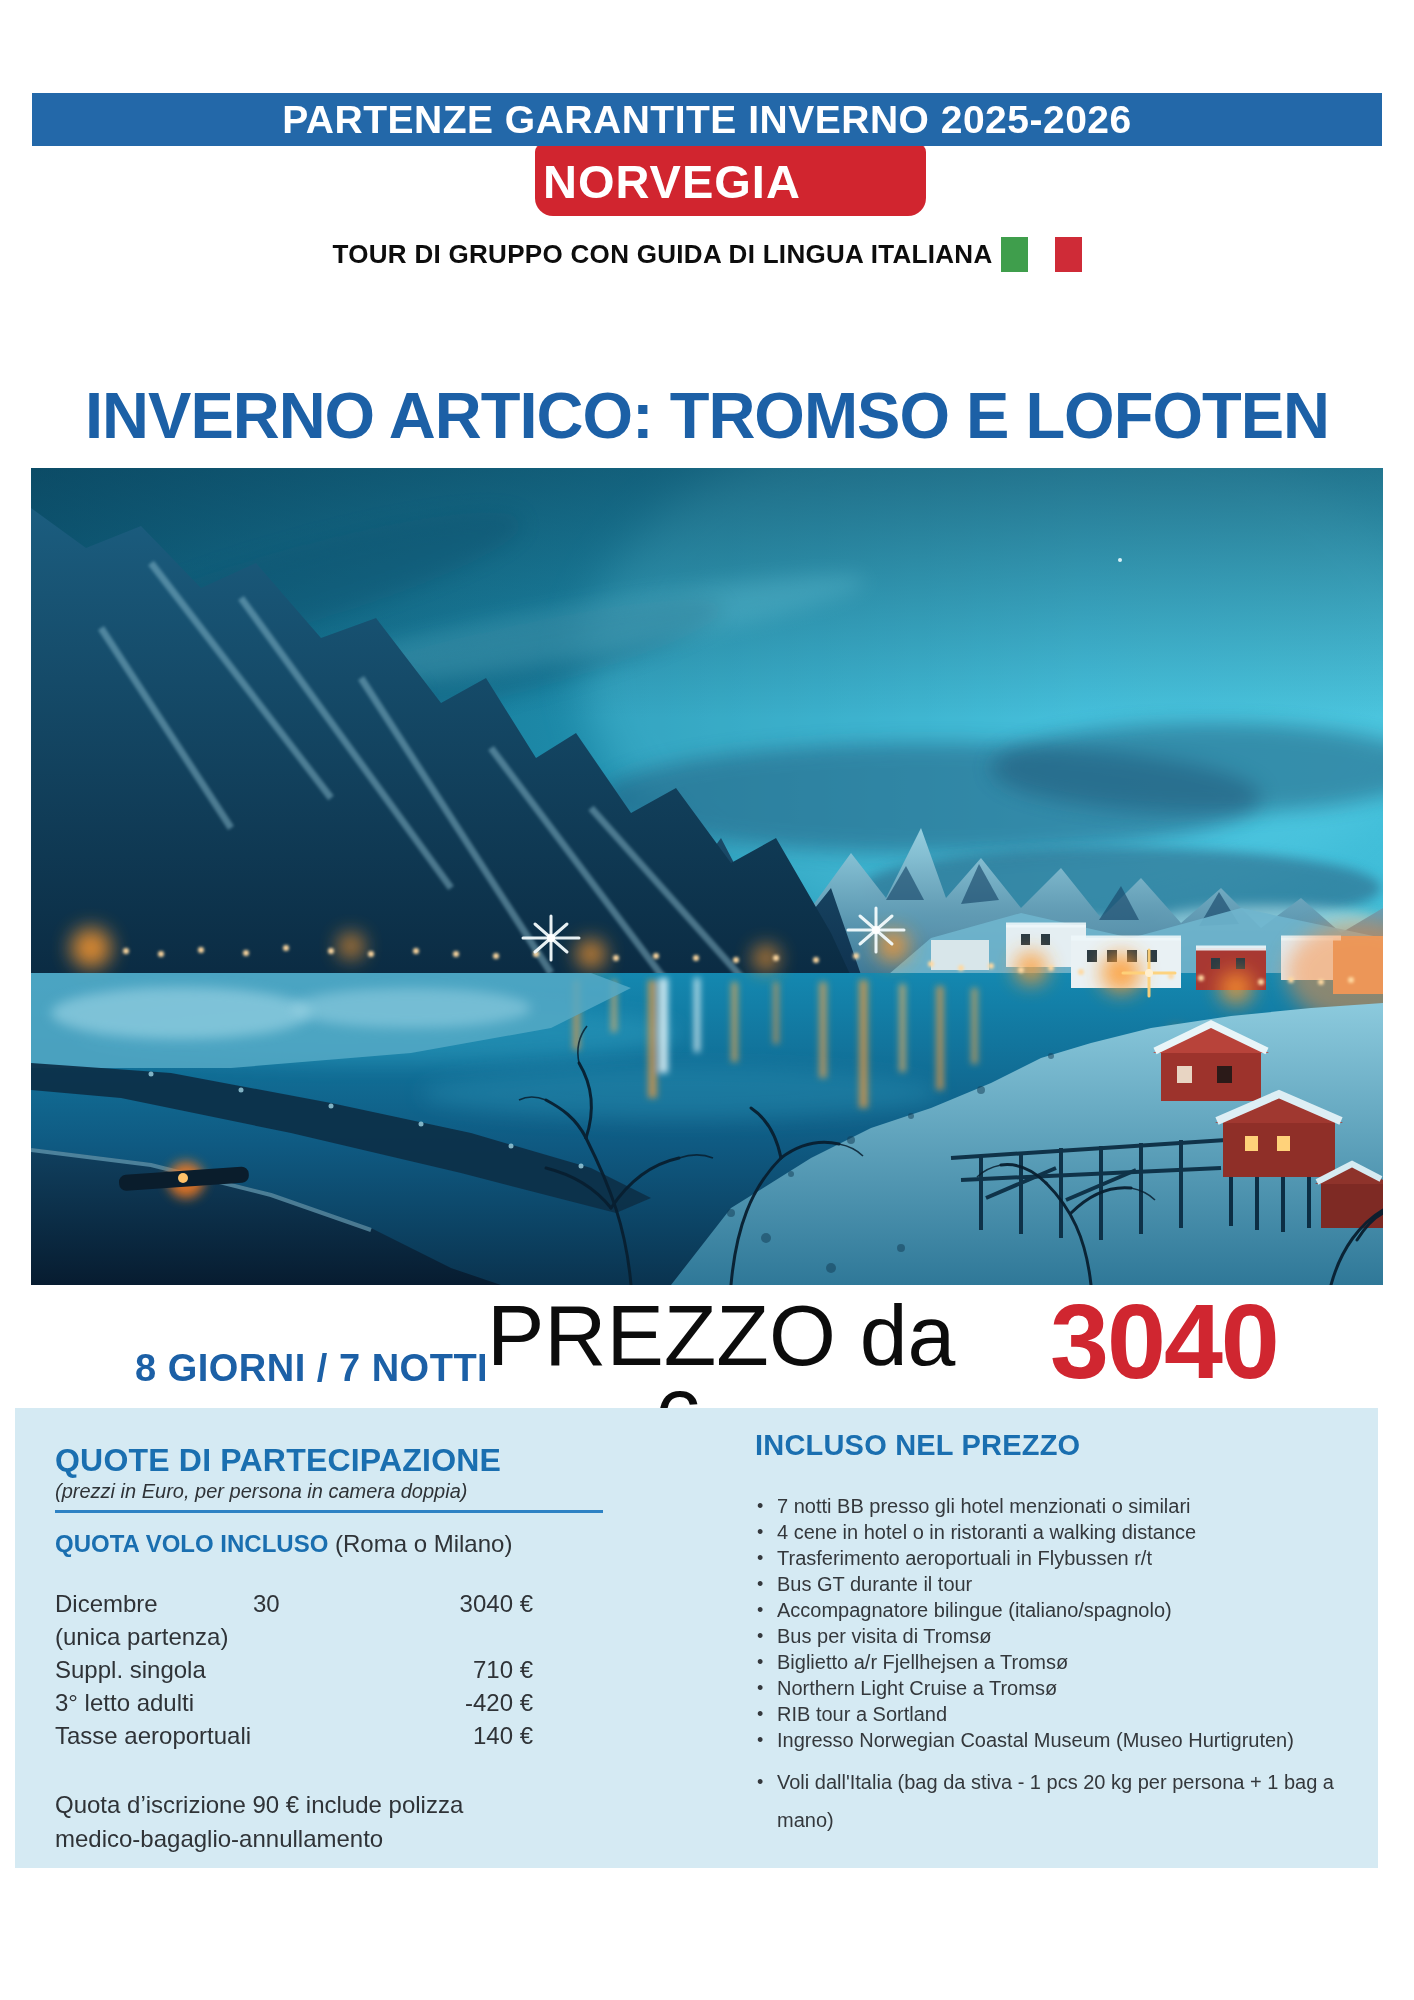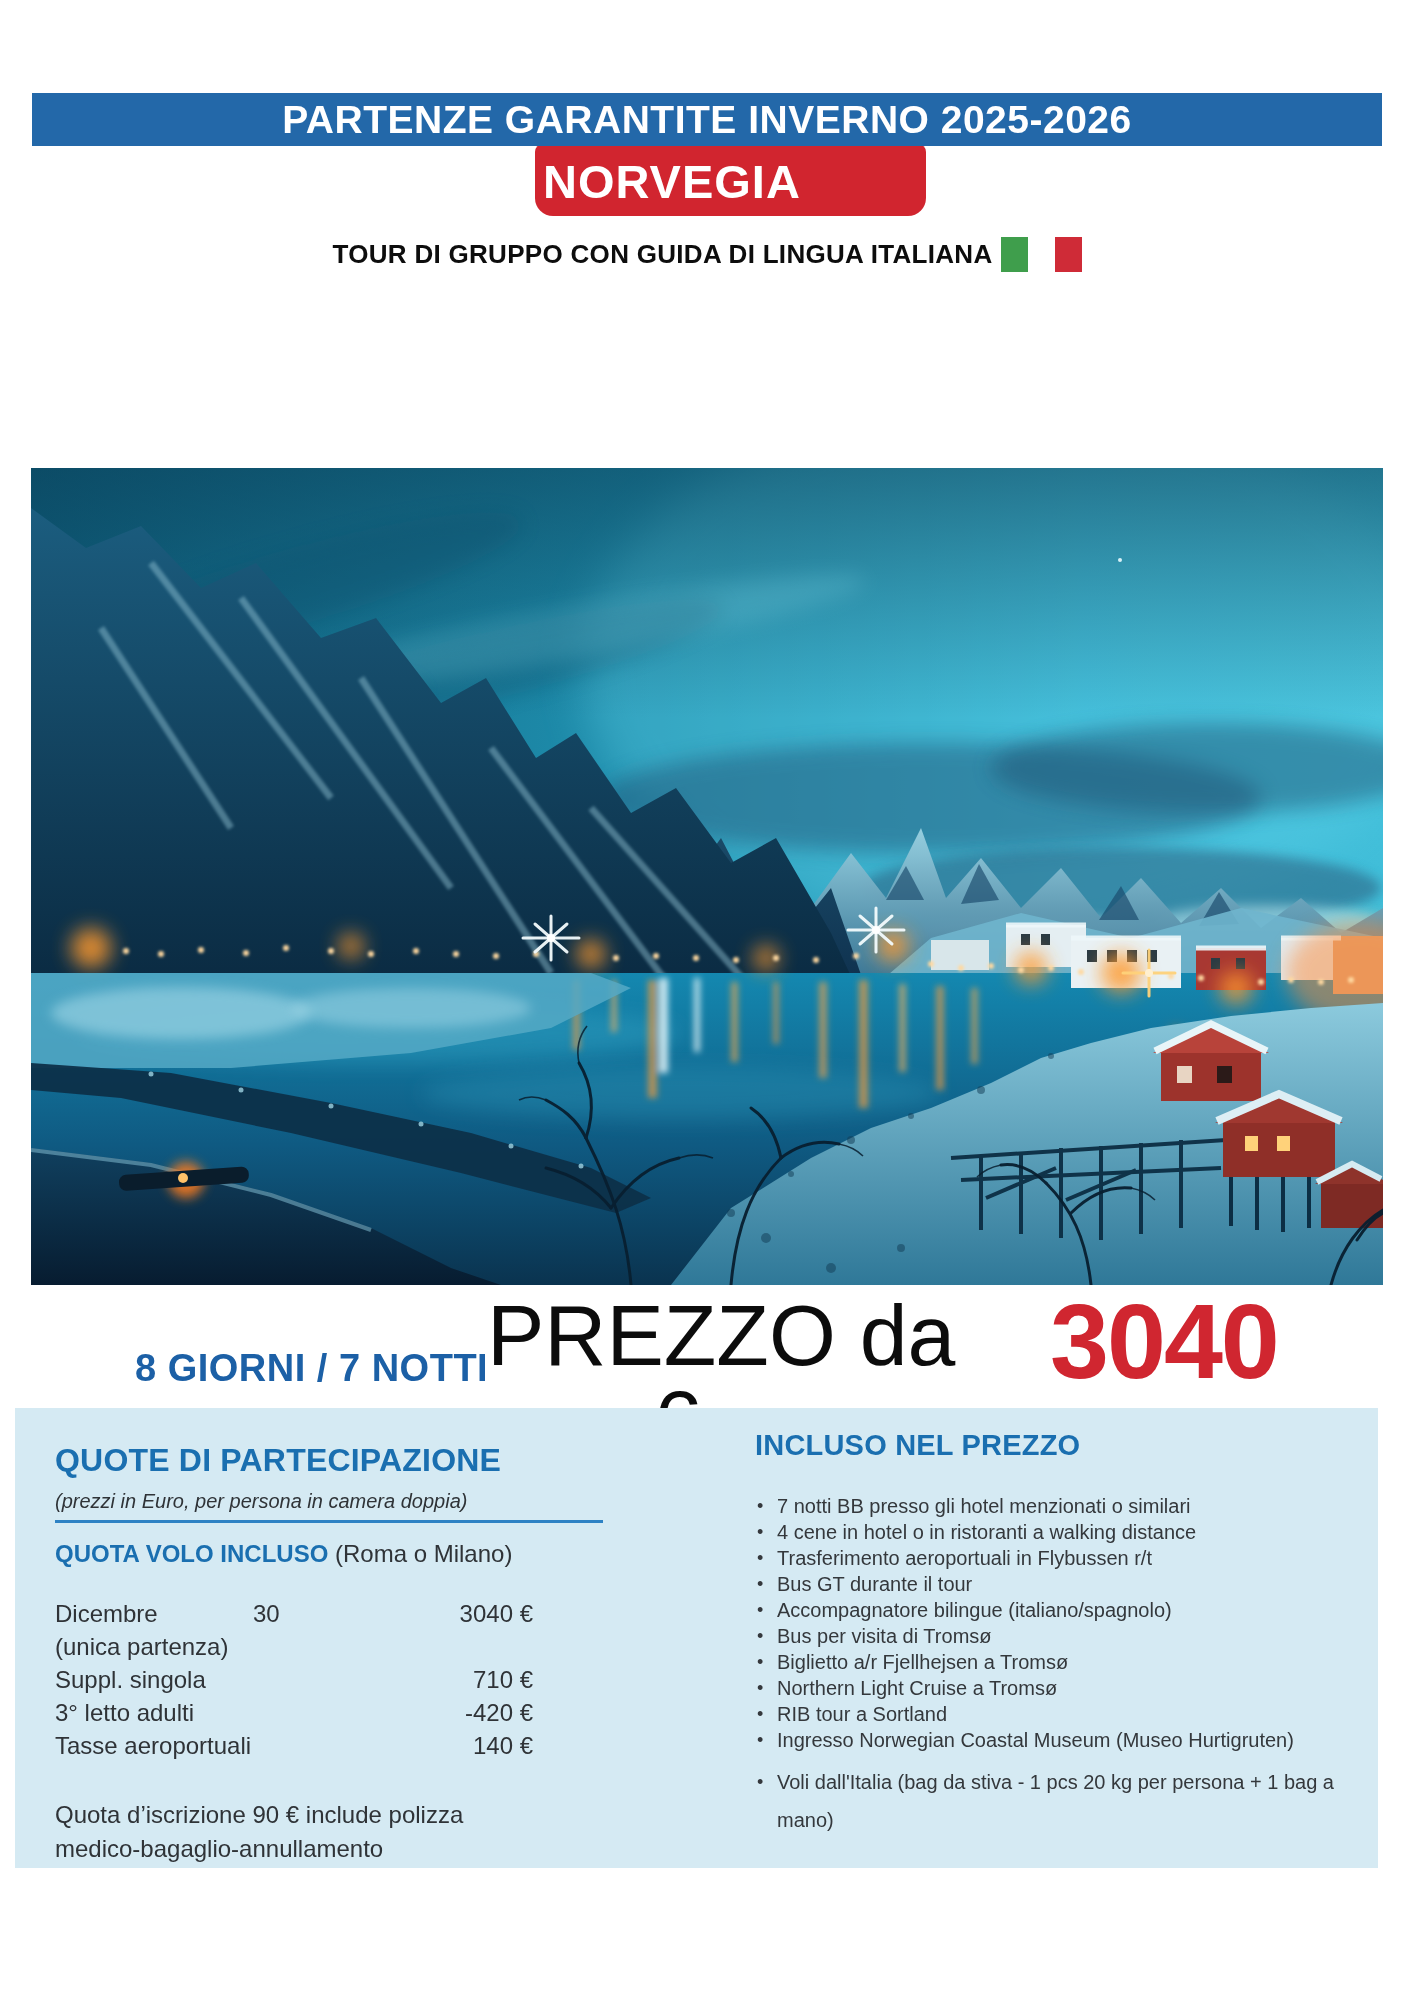--- a/index.html
+++ b/index.html
@@ -40,21 +40,21 @@
     font-size:86px; font-weight:400; line-height:1; white-space:nowrap;}
   .price-value{position:absolute; left:1050px; top:1288px; color:var(--price-red);
     font-size:106px; font-weight:800; letter-spacing:-2px; line-height:1;}
   .euro{position:absolute; left:652px; top:1378px; color:#0c0c0c; font-size:84px; font-weight:400;
     line-height:1; z-index:1;}
 
   .panel{position:absolute; left:15px; top:1408px; width:1363px; height:460px; background:var(--panel-bg); z-index:2;}
 
   .col-left{position:absolute; left:40px; top:36px; width:580px;}
   .col-left h2{color:var(--accent-blue); font-size:32px; font-weight:800; letter-spacing:.2px; line-height:1.05;}
-  .col-left .sub{font-style:italic; color:#2f3337; font-size:20px; margin-top:12px;}
+  .col-left .sub{font-style:italic; color:#2f3337; font-size:20px; margin-top:2px;}
   .col-left hr{border:none; border-top:3px solid var(--rule-blue); width:548px; margin-top:7px;}
   .flight-line{margin-top:14px; font-size:24px; white-space:nowrap;}
   .flight-line .lbl{color:var(--accent-blue); font-weight:800;}
   .flight-line .note{color:#2f3337; font-weight:400;}
   .qrows{margin-top:26px; width:478px;}
   .qrow{display:grid; grid-template-columns:198px 110px 1fr; font-size:24px; color:#2f3337; line-height:33px;}
   .qrow .qvalue{text-align:right;}
   .note{margin-top:36px; font-size:24px; color:#2f3337; line-height:34px;}
 
   .col-right{position:absolute; left:740px; top:22px; width:608px;}
@@ -79,20 +79,21 @@
 
   <div class="subtitle">
     <span class="txt">TOUR DI GRUPPO CON GUIDA DI LINGUA ITALIANA</span>
     <span class="flag">
       <i class="g"></i>
       <i class="w"></i>
       <i class="r"></i>
     </span>
   </div>
 
+  <div class="main-title">INVERNO ARTICO: TROMSO E LOFOTEN</div>
 
   <div class="photo">
     <svg viewBox="0 0 1352 817" preserveAspectRatio="none">
       <defs>
         <linearGradient id="skyG" x1="0" y1="0" x2="1" y2="0">
           <stop offset="0" stop-color="#0f617f"></stop>
             <stop offset="0.45" stop-color="#1f8fae"></stop>
           <stop offset="0.78" stop-color="#38b6d4"></stop>
             <stop offset="1" stop-color="#41bed9"></stop>
         </linearGradient>

